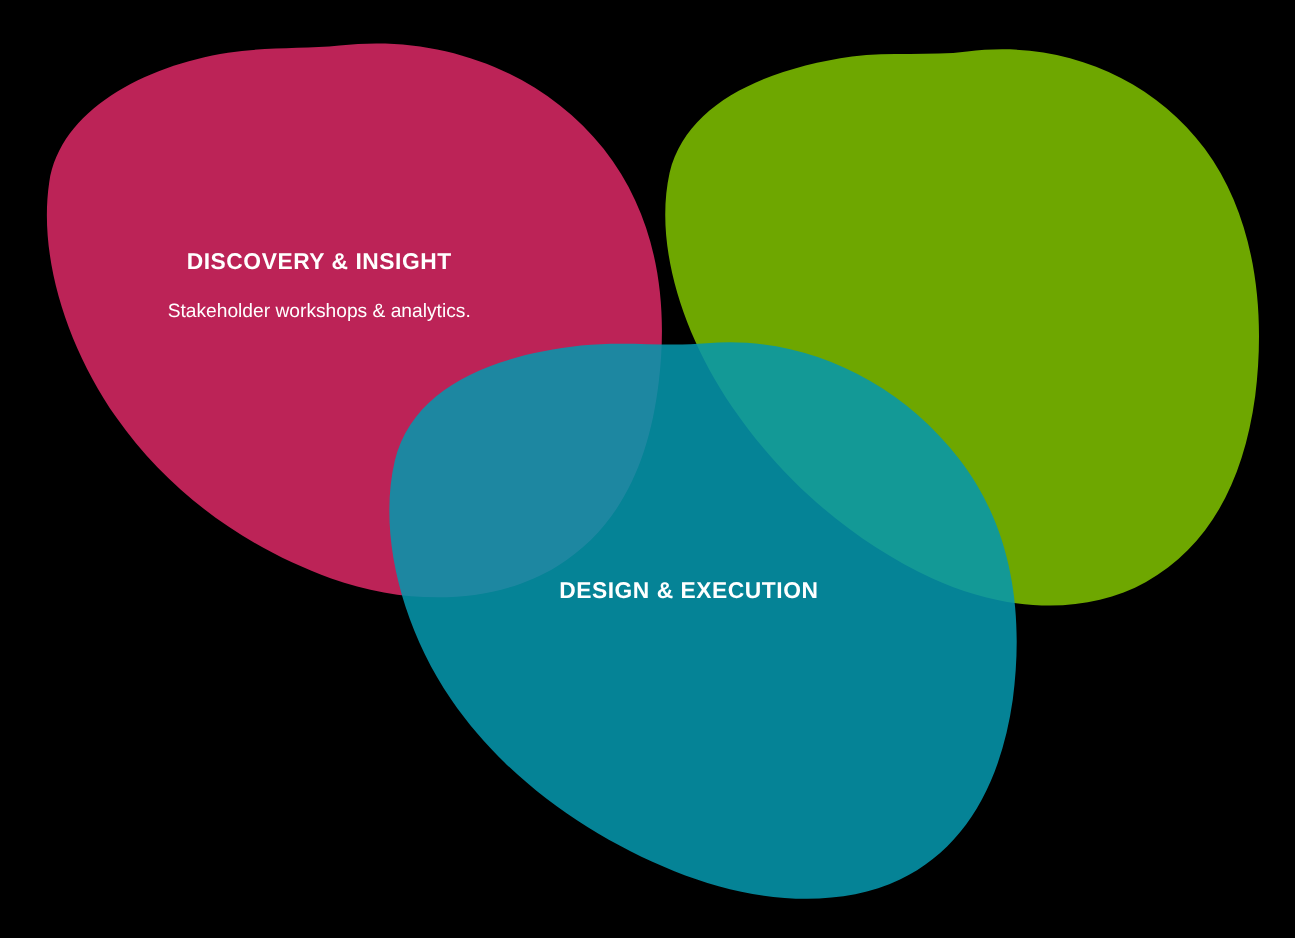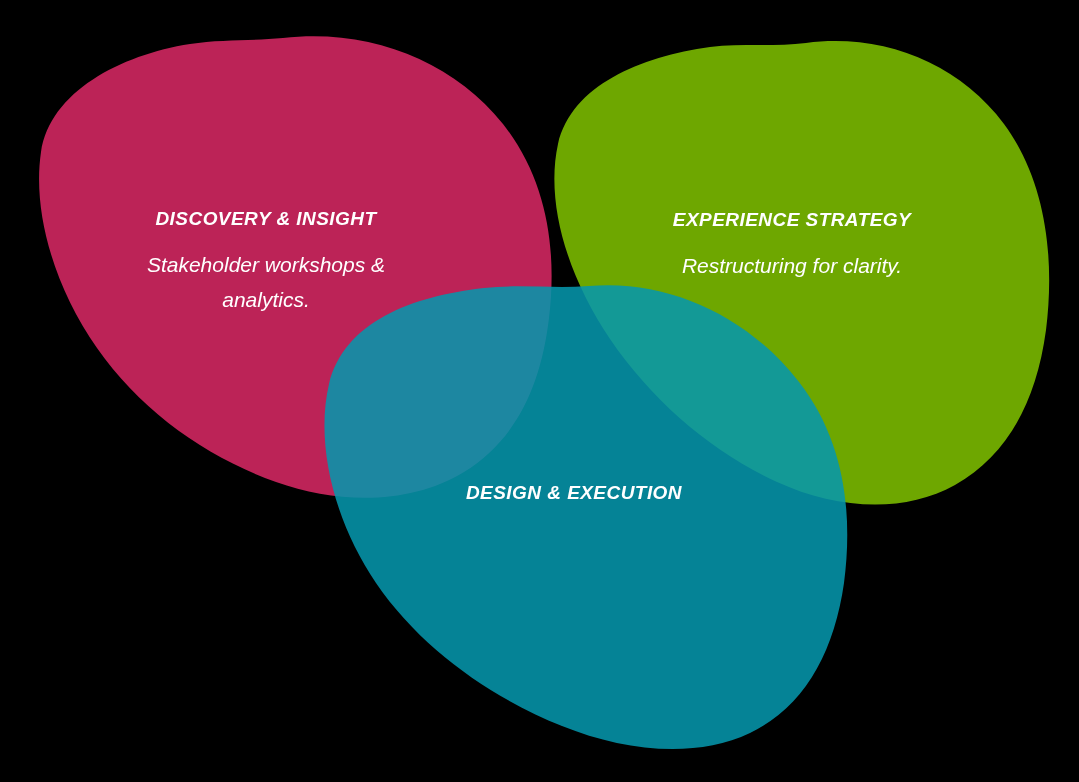--- a/index.html
+++ b/index.html
@@ -41,34 +41,33 @@
     width: 1079px;
     height: 782px;
     pointer-events: none;
   }
 
   .blob-label {
     position: absolute;
     text-align: center;
     color: #ffffff;
     pointer-events: auto;
-    font-style: italic;
   }
 
   .blob-title {
     font-size: 19px;
     font-weight: bold;
     letter-spacing: 0.45px;
     line-height: 1.2;
     margin: 0 0 9px 0;
     white-space: nowrap;
   }
 
   .blob-body {
-    font-size: 21px;
+    font-size: 16px;
     font-weight: normal;
     line-height: 1.68;
     margin: 16px;
   }
 
   
   #label-discovery {
     left: 96px;
     top: 208px;
     width: 340px;
@@ -124,23 +123,19 @@
              C 519 284, 554 289, 589 286 Z"></path>
   </svg>
 
   <div id="label-layer">
 
     <div class="blob-label" id="label-discovery">
       <p class="blob-title">DISCOVERY &amp; INSIGHT</p>
       <p class="blob-body">Stakeholder workshops &amp; analytics.</p>
     </div>
 
-    <div class="blob-label" id="label-experience">
-      <p class="blob-title">EXPERIENCE STRATEGY</p>
-      <p class="blob-body">Restructuring for clarity.</p>
-    </div>
 
     <div class="blob-label" id="label-design">
       <p class="blob-title">DESIGN &amp; EXECUTION</p>
     </div>
 
   </div>
 </div>
 
 </body></html>

